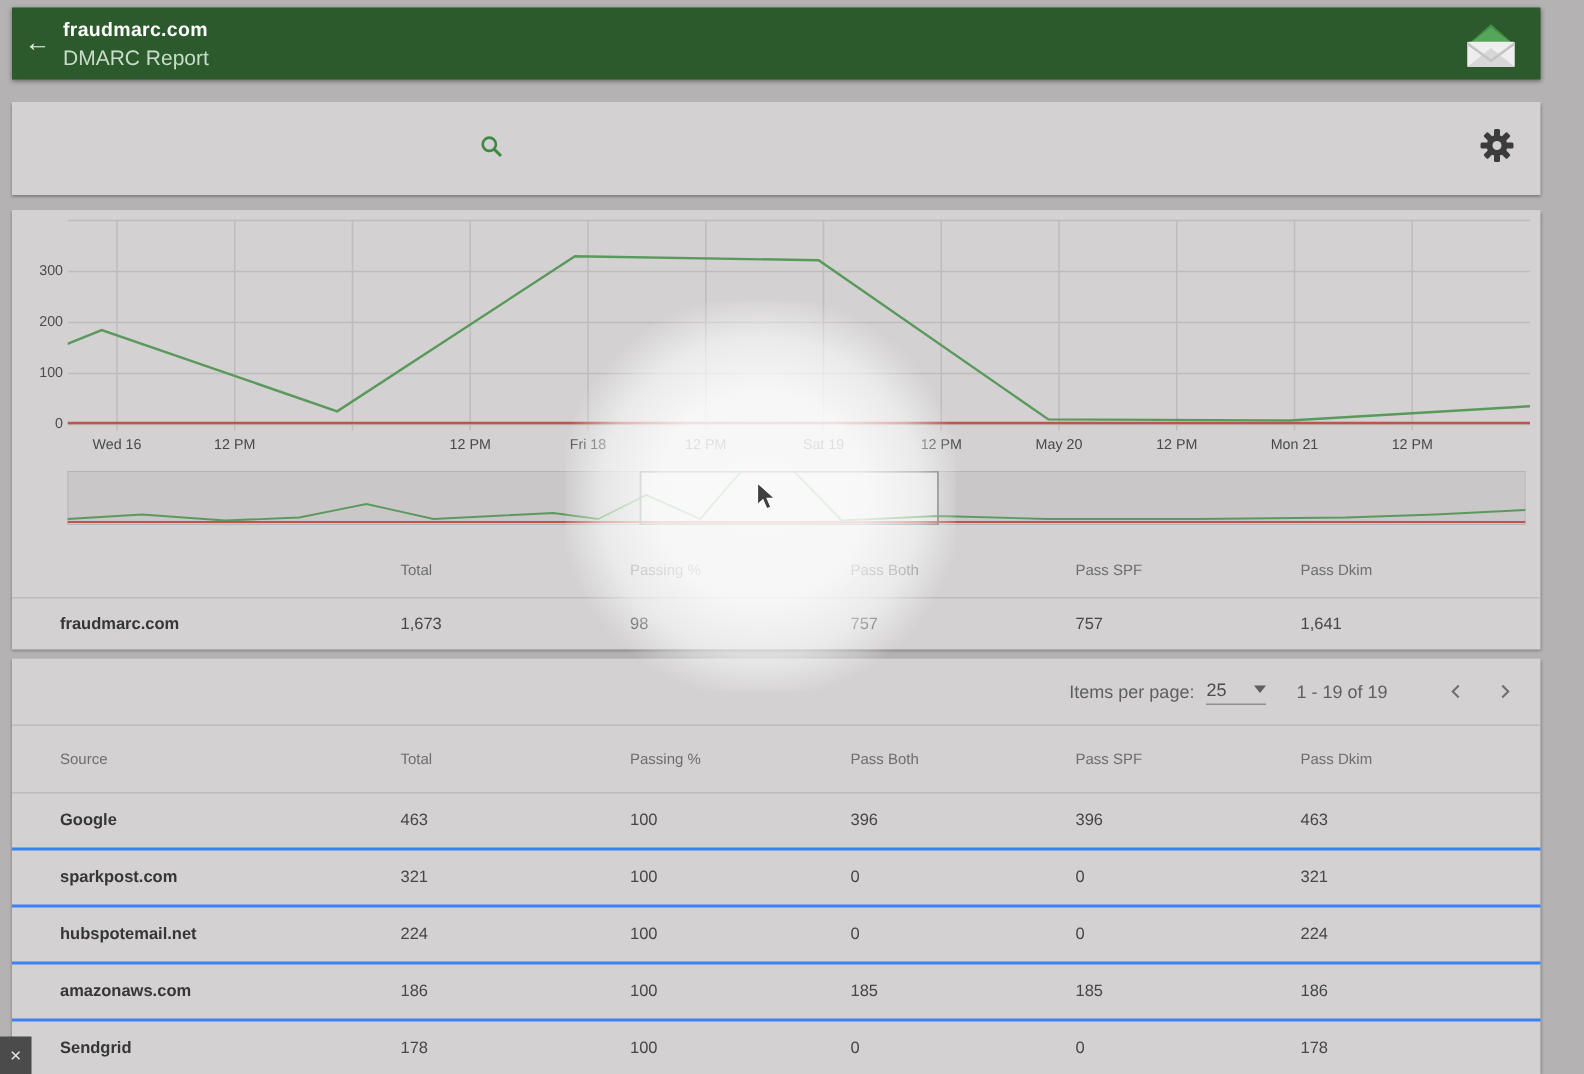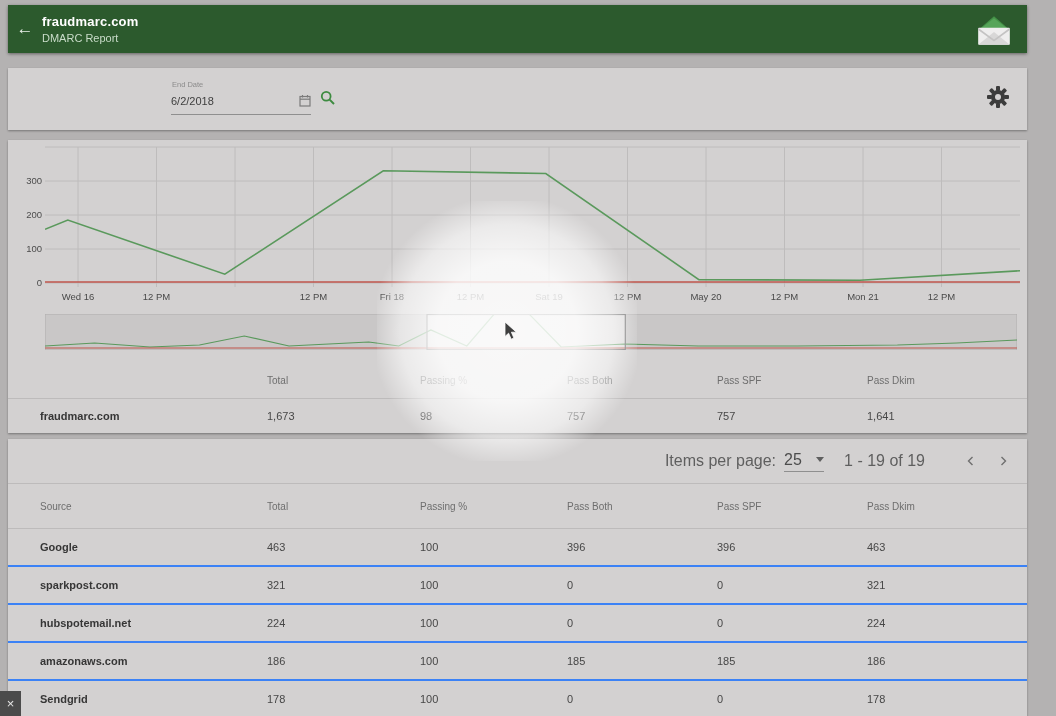--- a/index.html
+++ b/index.html
@@ -13,21 +13,21 @@
 
   
   .appbar{
     position:absolute;left:8px;top:5px;width:1019px;height:48px;
     background:#2c5a2d;box-shadow:0 1px 3px rgba(0,0,0,.45);
     display:flex;align-items:center;color:#fff;
   }
   .back-btn{width:34px;text-align:center;font-size:17px;color:#e8efe8;cursor:pointer;}
   .appbar-titles{display:flex;flex-direction:column;gap:3px;}
   .appbar-title{font-size:13px;font-weight:bold;letter-spacing:.2px;}
-  .appbar-sub{font-size:11px;color:#c9dcc9;}
+  .appbar-sub{font-size:14px;color:#c9dcc9;}
   .appbar-logo{position:absolute;right:14px;top:10px;width:38px;height:32px;}
 
   
   .date-card{top:68px;height:62px;}
   .field{position:absolute;top:10px;height:36px;border-bottom:1px solid #8f8f8f;}
   .field-label{font-size:7.5px;color:#8c8c8c;margin:2px 0 5px 1px;}
   .field-row{display:flex;align-items:center;justify-content:space-between;}
   .field-value{font-size:11px;color:#3e3e3e;}
   .cal-icon{width:12px;height:13px;opacity:.75;cursor:pointer;}
   .field-start{left:18px;width:148px;}
@@ -48,21 +48,21 @@
   .tcell{font-size:11px;color:#474747;}
   .tname{font-size:11px;font-weight:bold;color:#363636;}
   #summary-table{position:absolute;left:0;top:222px;width:100%;}
   #summary-table .hrow{height:36px;border-bottom:1px solid #bdbbbb;}
   #summary-table .drow{height:34px;}
 
   .table-card{top:439px;height:277px;}
   .paginator{
     height:44px;display:flex;align-items:center;justify-content:flex-end;
     padding-right:16px;border-bottom:1px solid #bdbbbb;
-    font-size:16px;color:#5f5f5f;
+    font-size:12px;color:#5f5f5f;
   }
   .pp-select{display:flex;align-items:center;justify-content:space-between;width:40px;
     margin:0 20px 0 8px;padding-bottom:2px;border-bottom:1px solid #8f8f8f;cursor:pointer;color:#4c4c4c;}
   .caret{width:0;height:0;border-left:4px solid transparent;border-right:4px solid transparent;border-top:5px solid #5f5f5f;}
   .range{margin-right:22px;}
   .chev{background:none;border:none;padding:2px;margin-left:16px;cursor:pointer;line-height:0;}
   #source-table .hrow{height:44px;border-bottom:1px solid #bdbbbb;}
   #source-table .drow{height:36px;border-bottom:2px solid #3b82f6;cursor:pointer;}
 
   
@@ -91,32 +91,20 @@
   <svg class="appbar-logo" viewBox="0 0 36 30">
     <polygon points="3,14 18,1 33,14" fill="#449247"></polygon>
     <polygon points="5,13 18,3 31,13" fill="#57a55a"></polygon>
     <rect x="3" y="12" width="30" height="16" rx="1" fill="#efeeee"></rect>
     <polygon points="3,28 18,16 33,28" fill="#d8d7d7"></polygon>
     <polygon points="3,12 3,14 18,25 33,14 33,12 18,23" fill="#c4c3c3"></polygon>
   </svg>
 </header>
 
 <section class="card date-card">
-  <div class="field field-end">
-    <div class="field-label">End Date</div>
-    <div class="field-row">
-      <span class="field-value">6/2/2018</span>
-      <svg class="cal-icon" viewBox="0 0 12 13">
-        <rect x="1" y="2.5" width="10" height="9.5" fill="none" stroke="#5f5f5f" stroke-width="1.2"></rect>
-        <line x1="1" y1="5.2" x2="11" y2="5.2" stroke="#5f5f5f" stroke-width="1.2"></line>
-        <line x1="3.5" y1="1" x2="3.5" y2="3.5" stroke="#5f5f5f" stroke-width="1.2"></line>
-        <line x1="8.5" y1="1" x2="8.5" y2="3.5" stroke="#5f5f5f" stroke-width="1.2"></line>
-      </svg>
-    </div>
-  </div>
   <svg class="search-btn" viewBox="0 0 16 16">
     <circle cx="6.2" cy="6.2" r="4.4" fill="none" stroke="#3d8b40" stroke-width="1.8"></circle>
     <line x1="9.6" y1="9.6" x2="14" y2="14" stroke="#3d8b40" stroke-width="2"></line>
   </svg>
   <svg class="gear-btn" viewBox="0 0 24 24">
     <g fill="#3c3c3c" transform="translate(12,12)">
       <g>
           <rect x="-2" y="-11" width="4" height="5" rx="1"></rect>
           <rect x="-2" y="6" width="4" height="5" rx="1"></rect>
         </g>

